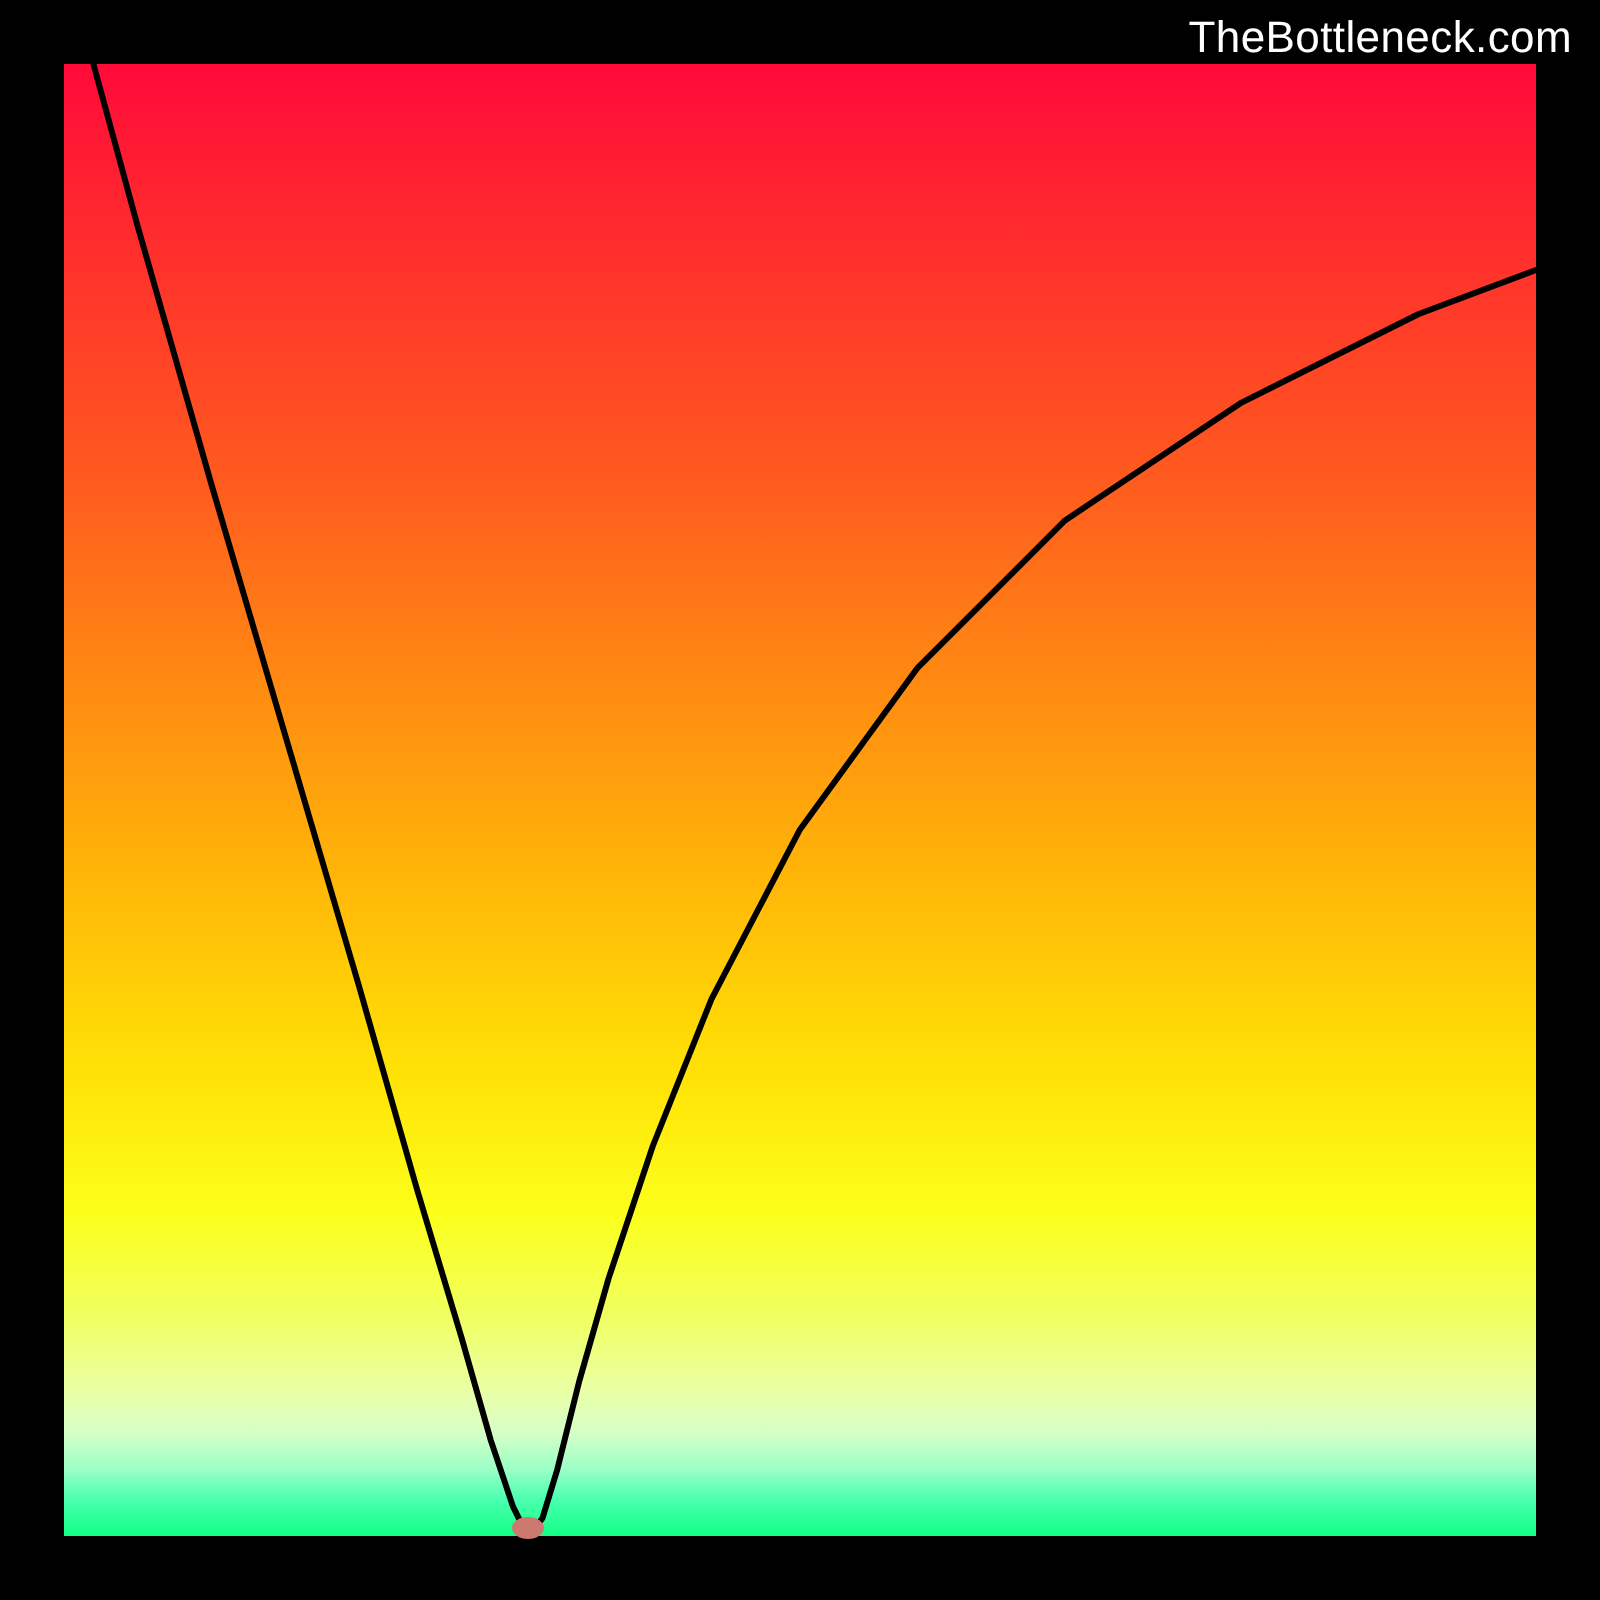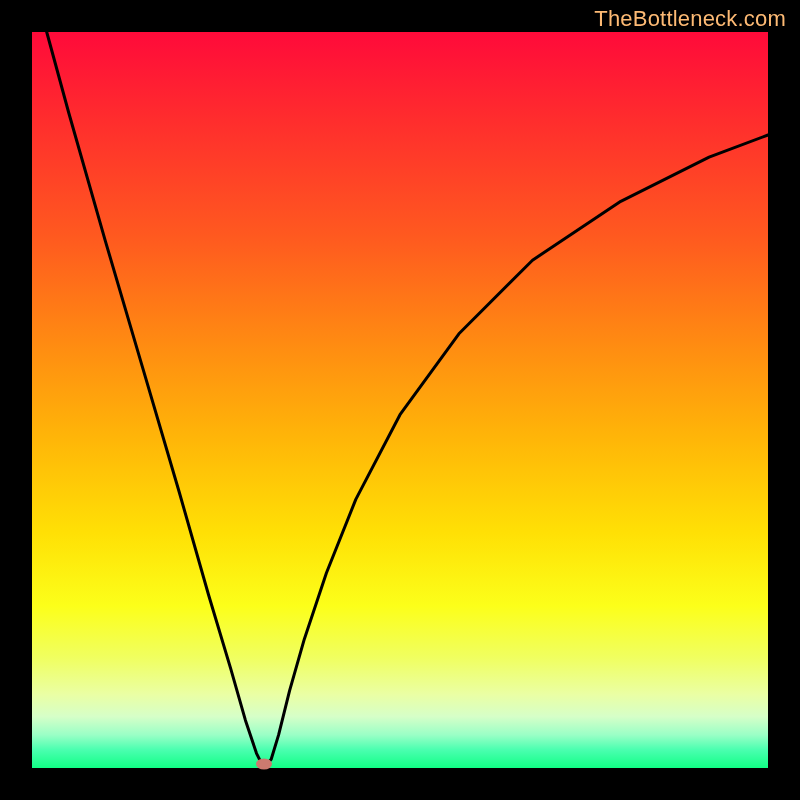--- a/index.html
+++ b/index.html
@@ -39,21 +39,21 @@
       #d6ffc8 93%,
       #9affc6 95.5%,
       #4bffb0 97.5%,
       #11ff85 100%
     );
   }
   .watermark {
     position: absolute;
     top: 6px;
     right: 14px;
-    color: #fdba74;
+    color: #ffffff;
     font-size: 22px;
     letter-spacing: 0.2px;
     font-weight: 400;
   }
   svg.curve {
     position: absolute;
     top: 0;
     left: 0;
     width: 736px;
     height: 736px;

